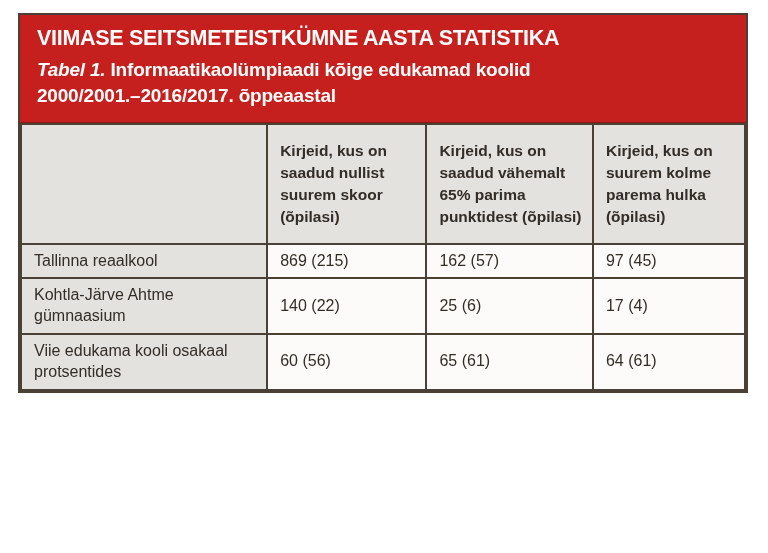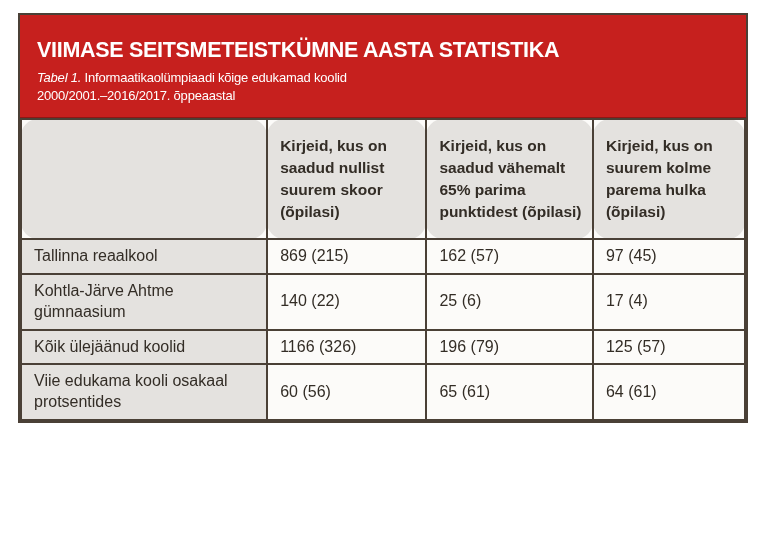--- a/index.html
+++ b/index.html
@@ -12,33 +12,33 @@
   .panel {
     position: absolute;
     left: 18px; top: 13px;
     width: 730px;
     border: 2px solid #4a4036;
     background: #fcfbf9;
   }
   .banner {
     background: #c6201e;
     color: #ffffff;
-    padding: 22px 16px 13px 17px;
+    padding: 10px 16px 13px 17px;
     border-bottom: 1px solid #8f1614;
   }
   .banner-title {
     font-size: 21.5px;
     font-weight: bold;
     letter-spacing: -0.3px;
     line-height: 1.25;
     margin-bottom: 5px;
   }
   .banner-sub {
-    font-size: 13px;
-    font-weight: normal;
+    font-size: 19px;
+    font-weight: bold;
     letter-spacing: -0.2px;
     line-height: 1.36;
   }
   .tabel-label { font-style: italic; }
   table {
     width: 100%;
     border-collapse: collapse;
     table-layout: fixed;
   }
   col.c1 { width: 34%; }
@@ -51,21 +51,20 @@
     vertical-align: middle;
     color: #332d26;
   }
   th {
     background: #e4e2df;
     font-size: 15.5px;
     font-weight: bold;
     line-height: 1.42;
     padding: 10px 8px 10px 12px;
     height: 120px;
-    border-radius: 17px;
   }
   td {
     font-size: 16px;
     line-height: 1.3;
     padding: 6px 12px 6px 12px;
     background: #fcfbf9;
   }
   td.row-label {
     background: #e4e2df;
   }
@@ -103,26 +102,20 @@
         <td>162 (57)</td>
         <td>97 (45)</td>
       </tr>
       <tr>
         <td class="row-label">Kohtla-Järve Ahtme gümnaasium</td>
         <td>140 (22)</td>
         <td>25 (6)</td>
         <td>17 (4)</td>
       </tr>
       <tr>
-        <td class="row-label">Kõik ülejäänud koolid</td>
-        <td>1166 (326)</td>
-        <td>196 (79)</td>
-        <td>125 (57)</td>
-      </tr>
-      <tr>
         <td class="row-label">Viie edukama kooli osakaal protsentides</td>
         <td>60 (56)</td>
         <td>65 (61)</td>
         <td>64 (61)</td>
       </tr>
     </tbody>
   </table>
 
 </div>
 

